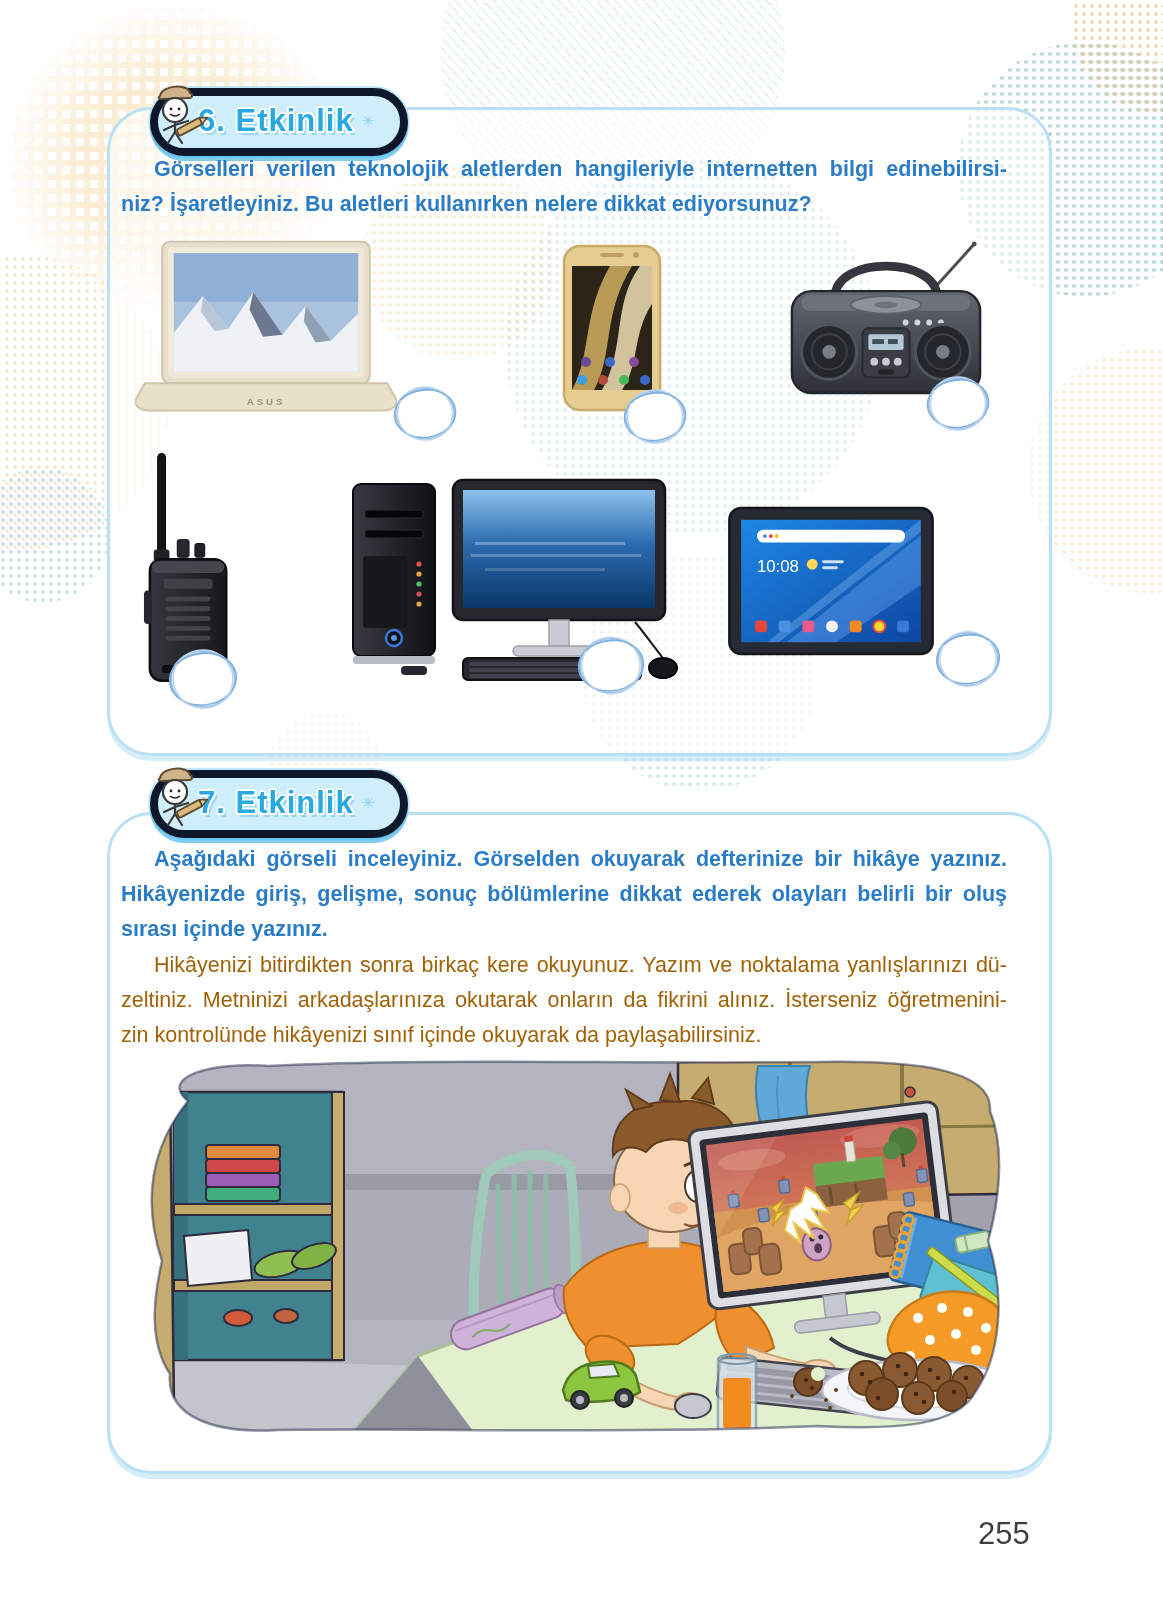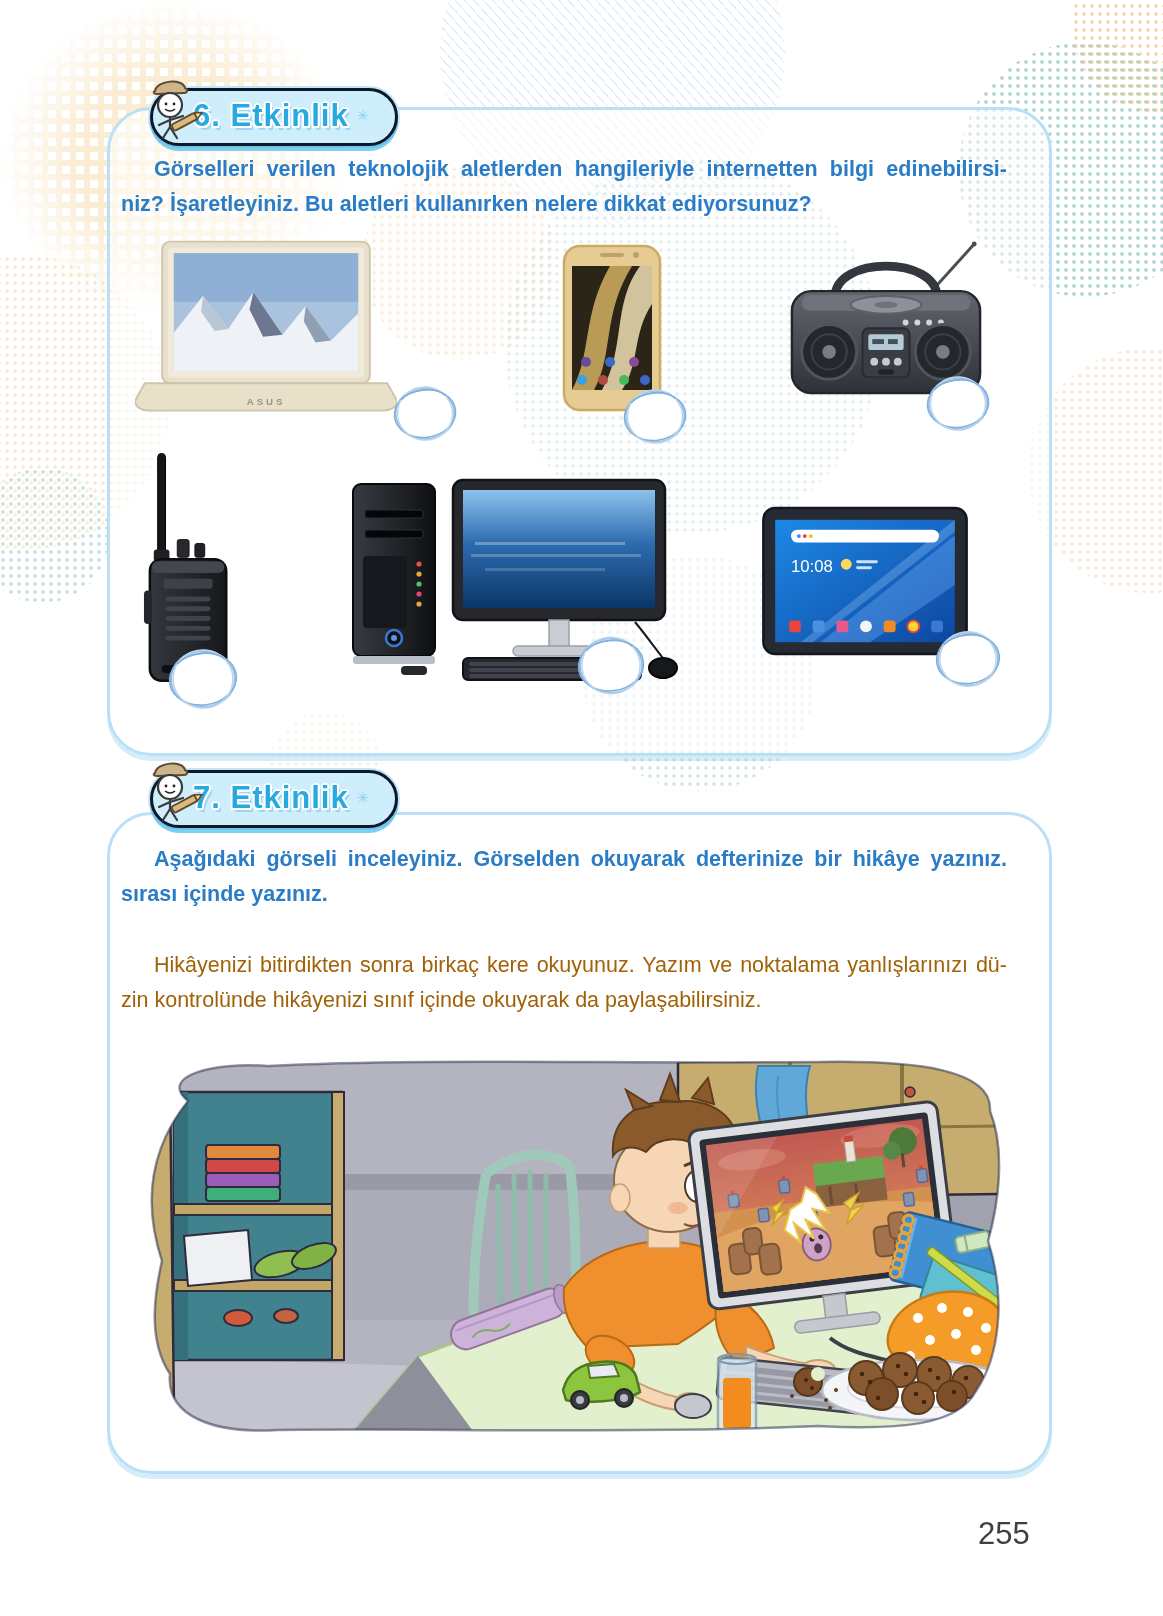--- a/index.html
+++ b/index.html
@@ -17,21 +17,21 @@
   .dots{border-radius:50%;}
   .dots.teal{background-image:radial-gradient(rgba(125,185,178,.55) 1.7px, transparent 2.1px);background-size:8px 8px;}
   .dots.orange{background-image:radial-gradient(rgba(242,195,135,.6) 1.7px, transparent 2.1px);background-size:8px 8px;}
   .dots.cream{background-image:radial-gradient(rgba(242,220,180,.55) 1.7px, transparent 2.1px);background-size:8px 8px;}
   .hatch{border-radius:50%;
     background:repeating-linear-gradient(48deg, rgba(150,195,225,.30) 0 1.2px, transparent 1.2px 7px);}
   
   .activity-box{background:rgba(255,255,255,.55);border:3px solid #b9e0f4;border-radius:44px;
     box-shadow:0 5px 0 rgba(150,210,240,.40);}
   
-  .badge{display:flex;align-items:center;gap:4px;background:#cfeefb;border:3px solid #0f172a;
+  .badge{display:flex;align-items:center;gap:4px;background:#cfeefb;border:8px solid #0f172a;
     border-radius:34px;padding:7px 26px 9px 40px;box-shadow:0 5px 0 rgba(62,182,232,.65),0 0 0 2px #bfe6f7;}
   .badge .label{font-size:31px;font-weight:bold;letter-spacing:1px;color:#29a9e2;white-space:nowrap;
     text-shadow:2px 0 0 #fff,-2px 0 0 #fff,0 2px 0 #fff,0 -2px 0 #fff,
                 1.5px 1.5px 0 #fff,-1.5px -1.5px 0 #fff,1.5px -1.5px 0 #fff,-1.5px 1.5px 0 #fff,
                 3px 4px 0 rgba(60,170,220,.35);}
   .badge .char{position:absolute;left:-8px;top:-16px;}
   .badge .spark{color:#8ed0f0;font-size:15px;margin-left:4px;text-shadow:none;}
   
   .para{line-height:35px;font-size:21.5px;}
   .para .p-line{text-align:justify;text-align-last:justify;white-space:normal;}
@@ -212,21 +212,21 @@
     <path d="M290,150 C300,162 310,176 318,186" fill="none" stroke="#16181c" stroke-width="2"></path>
     <rect x="118" y="186" width="178" height="22" rx="5" fill="#26282e" stroke="#101216" stroke-width="2"></rect>
     <rect x="124" y="190" width="166" height="4" rx="2" fill="#40434b"></rect>
     <rect x="124" y="196" width="166" height="4" rx="2" fill="#40434b"></rect>
     <rect x="124" y="202" width="166" height="4" rx="2" fill="#40434b"></rect>
     <ellipse cx="318" cy="196" rx="14" ry="10" fill="#16181c" stroke="#060708" stroke-width="2"></ellipse>
     <rect x="56" y="194" width="26" height="9" rx="4" fill="#26282e"></rect>
   </svg>
 </div>
 
-<div class="abs" style="left:761px;top:506px;">
+<div class="abs" style="left:727px;top:506px;">
   <svg width="208" height="150" viewBox="0 0 210 152">
     <defs>
       <linearGradient id="tbg" x1="0" y1="0" x2="1" y2="1">
         <stop offset="0" stop-color="#1e88e5"></stop>
           <stop offset="1" stop-color="#0d47a1"></stop>
       </linearGradient>
     </defs>
     <rect x="2" y="2" width="206" height="148" rx="12" fill="#262a33" stroke="#14161c" stroke-width="2.5"></rect>
     <rect x="14" y="14" width="182" height="124" fill="url(#tbg)"></rect>
     <polygon points="60,138 196,30 196,80 110,138" fill="#78b4ff" opacity=".35"></polygon>
@@ -314,25 +314,27 @@
         <polygon points="52,43 59,46.5 52,50" fill="#ecd8a8" stroke="#5f4a2e" stroke-width="1.5"></polygon>
       </g>
     </svg>
   </span>
   <span class="label">7. Etkinlik</span>
   <span class="spark">✳</span>
 </div>
 
 <div class="abs para blue" style="left:121px;top:842px;width:886px;">
   <div class="p-line first">Aşağıdaki görseli inceleyiniz. Görselden okuyarak defterinize bir hikâye yazınız.</div>
+  <div class="p-line">Hikâyenizde giriş, gelişme, sonuç bölümlerine dikkat ederek olayları belirli bir oluş</div>
   <div class="p-line last">sırası içinde yazınız.</div>
 </div>
 
 <div class="abs para dark" style="left:121px;top:948px;width:886px;">
   <div class="p-line first">Hikâyenizi bitirdikten sonra birkaç kere okuyunuz. Yazım ve noktalama yanlışlarınızı dü-</div>
+  <div class="p-line">zeltiniz. Metninizi arkadaşlarınıza okutarak onların da fikrini alınız. İsterseniz öğretmenini-</div>
   <div class="p-line last">zin kontrolünde hikâyenizi sınıf içinde okuyarak da paylaşabilirsiniz.</div>
 </div>
 
 <div class="abs" style="left:118px;top:1056px;">
 <svg width="892" height="382" viewBox="0 0 892 382">
   <defs>
     <clipPath id="blob">
       <path d="M70,45 C40,20 95,6 150,10 C300,2 500,8 700,6 C800,4 875,14 872,55 C888,95 880,150 870,185 C888,240 882,300 858,335 C840,370 780,374 700,370 C520,378 300,372 160,374 C95,378 48,360 52,318 C30,285 36,240 44,205 C26,150 30,95 70,45 Z"></path>
     </clipPath>
     <linearGradient id="gamesky" x1="0" y1="0" x2="0" y2="1">

